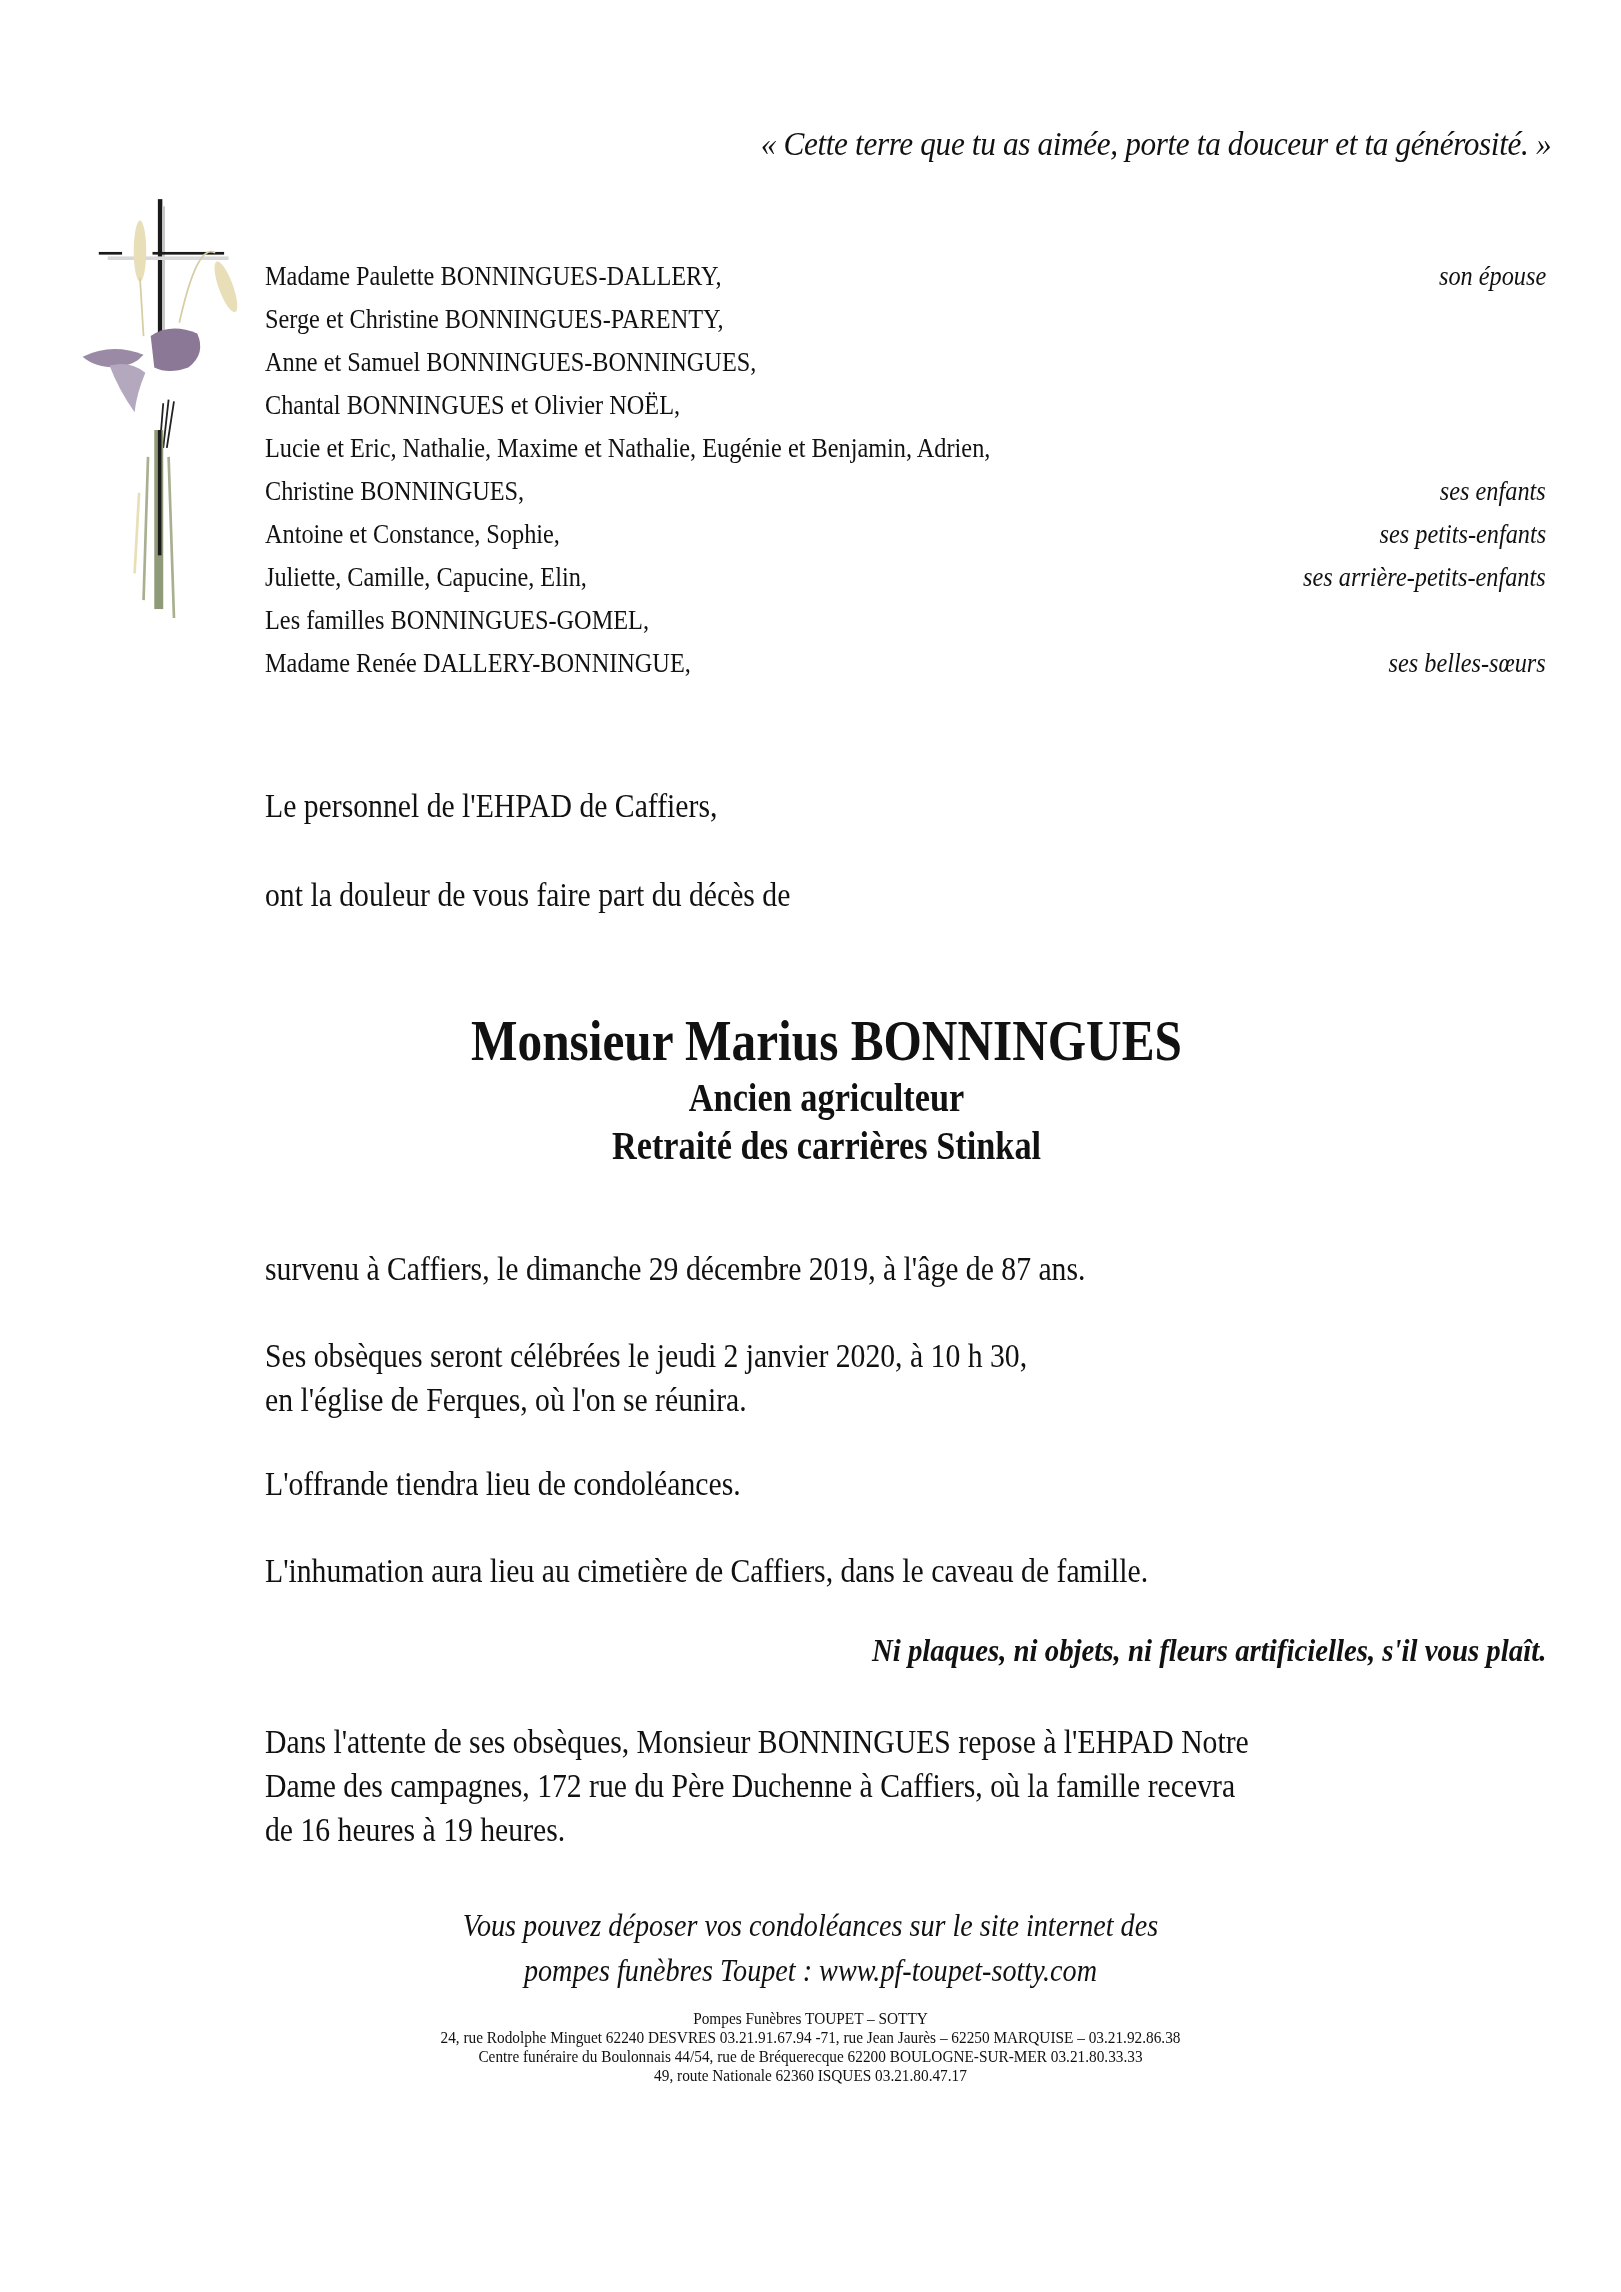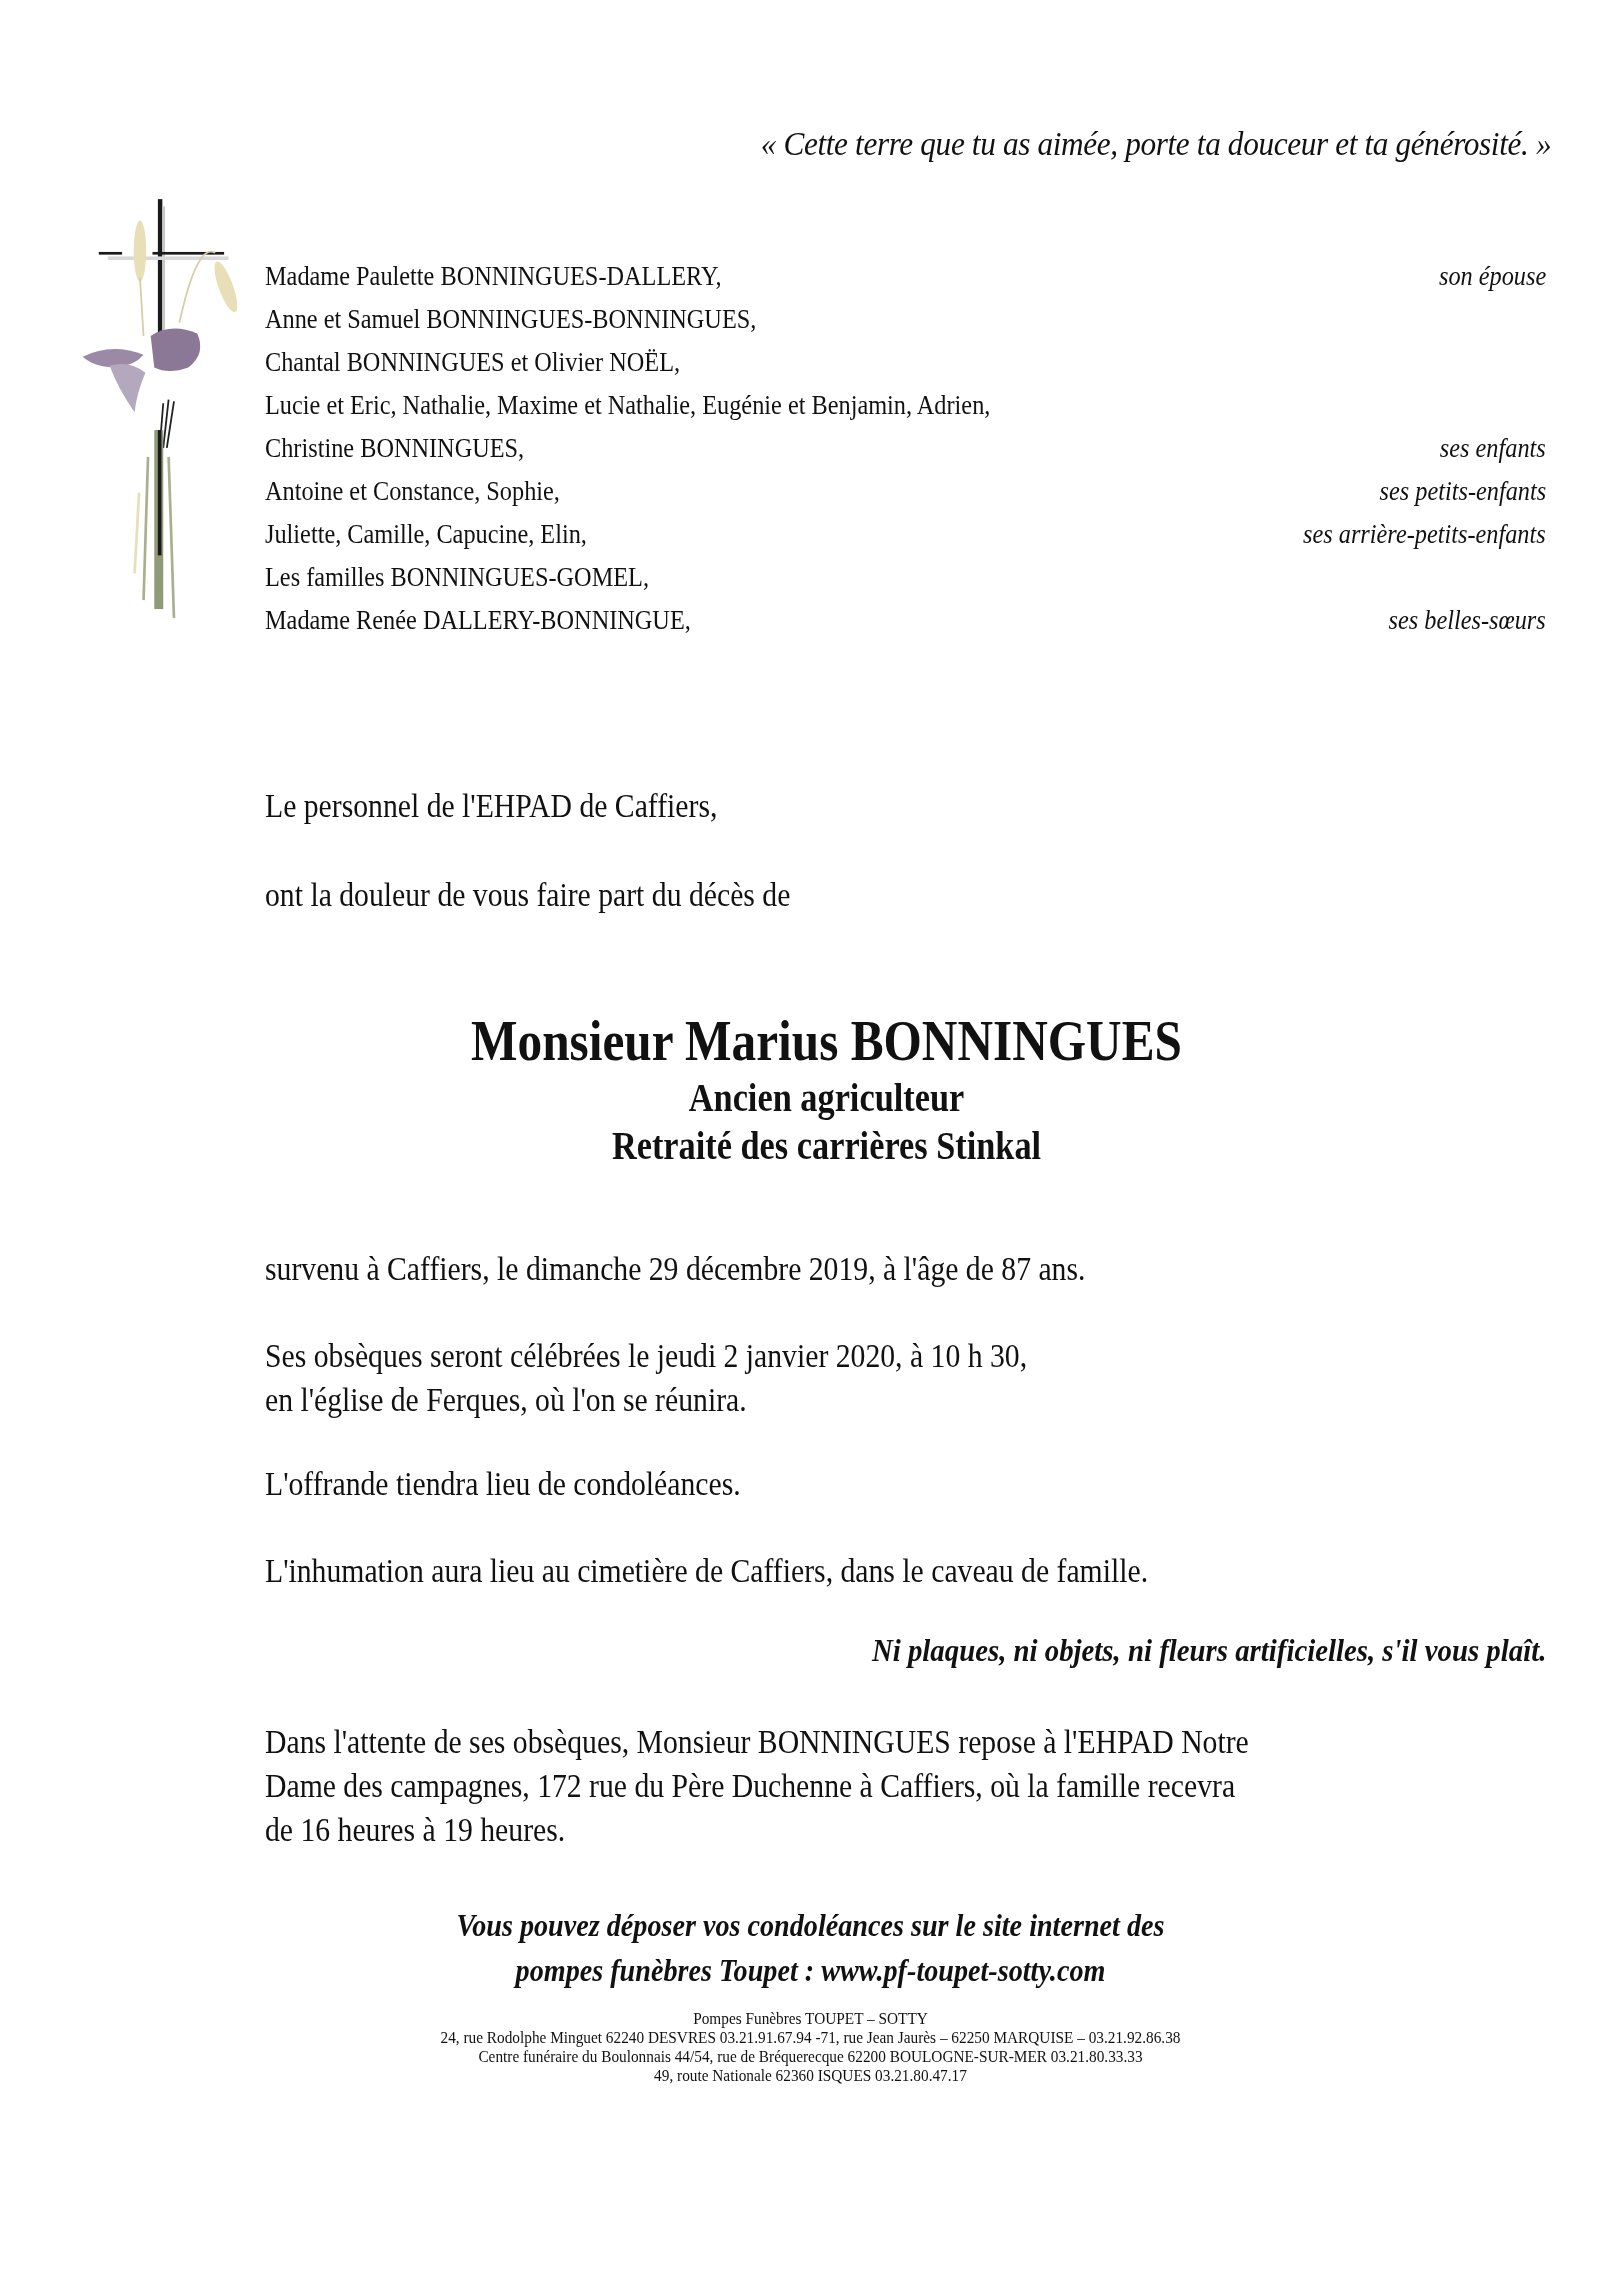--- a/index.html
+++ b/index.html
@@ -22,21 +22,21 @@
   .para { left: 265px; font-size: 33px; line-height: 44px; transform: scaleX(0.9); transform-origin: left center; }
   .name-block { left: 16px; width: 1621px; text-align: center; top: 1008px; font-weight: bold; }
   .deceased-name { font-size: 56px; line-height: 66px; transform: scaleX(0.88); }
   .deceased-title { font-size: 39px; line-height: 48px; transform: scaleX(0.88); }
   .request {
     top: 1632px; right: 75px; font-size: 32px; font-weight: bold; font-style: italic;
     transform: scaleX(0.9); transform-origin: right center;
   }
   .condo {
     left: 0; width: 1621px; text-align: center; top: 1903px;
-    font-size: 32px; line-height: 45px; font-weight: bold; font-style: italic;
+    font-size: 32px; line-height: 45px; font-weight: normal; font-style: italic;
   }
   .condo div { transform: scaleX(0.88); }
   .footer {
     left: 0; width: 1621px; text-align: center; top: 2009px;
     font-size: 17px; line-height: 19px; transform: scaleX(0.9);
   }
 </style>
 </head>
 <body>
 
@@ -68,20 +68,24 @@
     <rect x="106" y="270" width="4" height="140" fill="#1a1a1a"></rect>
     <path d="M95 300 L90 460 M118 300 L124 480" stroke="#a8b090" stroke-width="3" fill="none"></path>
     <path d="M85 340 L80 430" stroke="#e8dfb8" stroke-width="3"></path>
   </svg>
 </div>
 
 <div class="abs family">
   <div class="frow">
       <span class="names">Madame Paulette BONNINGUES-DALLERY,</span>
       <span class="rel">son épouse</span>
+    </div>
+  <div class="frow">
+      <span class="names">Serge et Christine BONNINGUES-PARENTY,</span>
+      <span class="rel"></span>
     </div>
   <div class="frow">
       <span class="names">Anne et Samuel BONNINGUES-BONNINGUES,</span>
       <span class="rel"></span>
     </div>
   <div class="frow">
       <span class="names">Chantal BONNINGUES et Olivier NOËL,</span>
       <span class="rel"></span>
     </div>
   <div class="frow">

